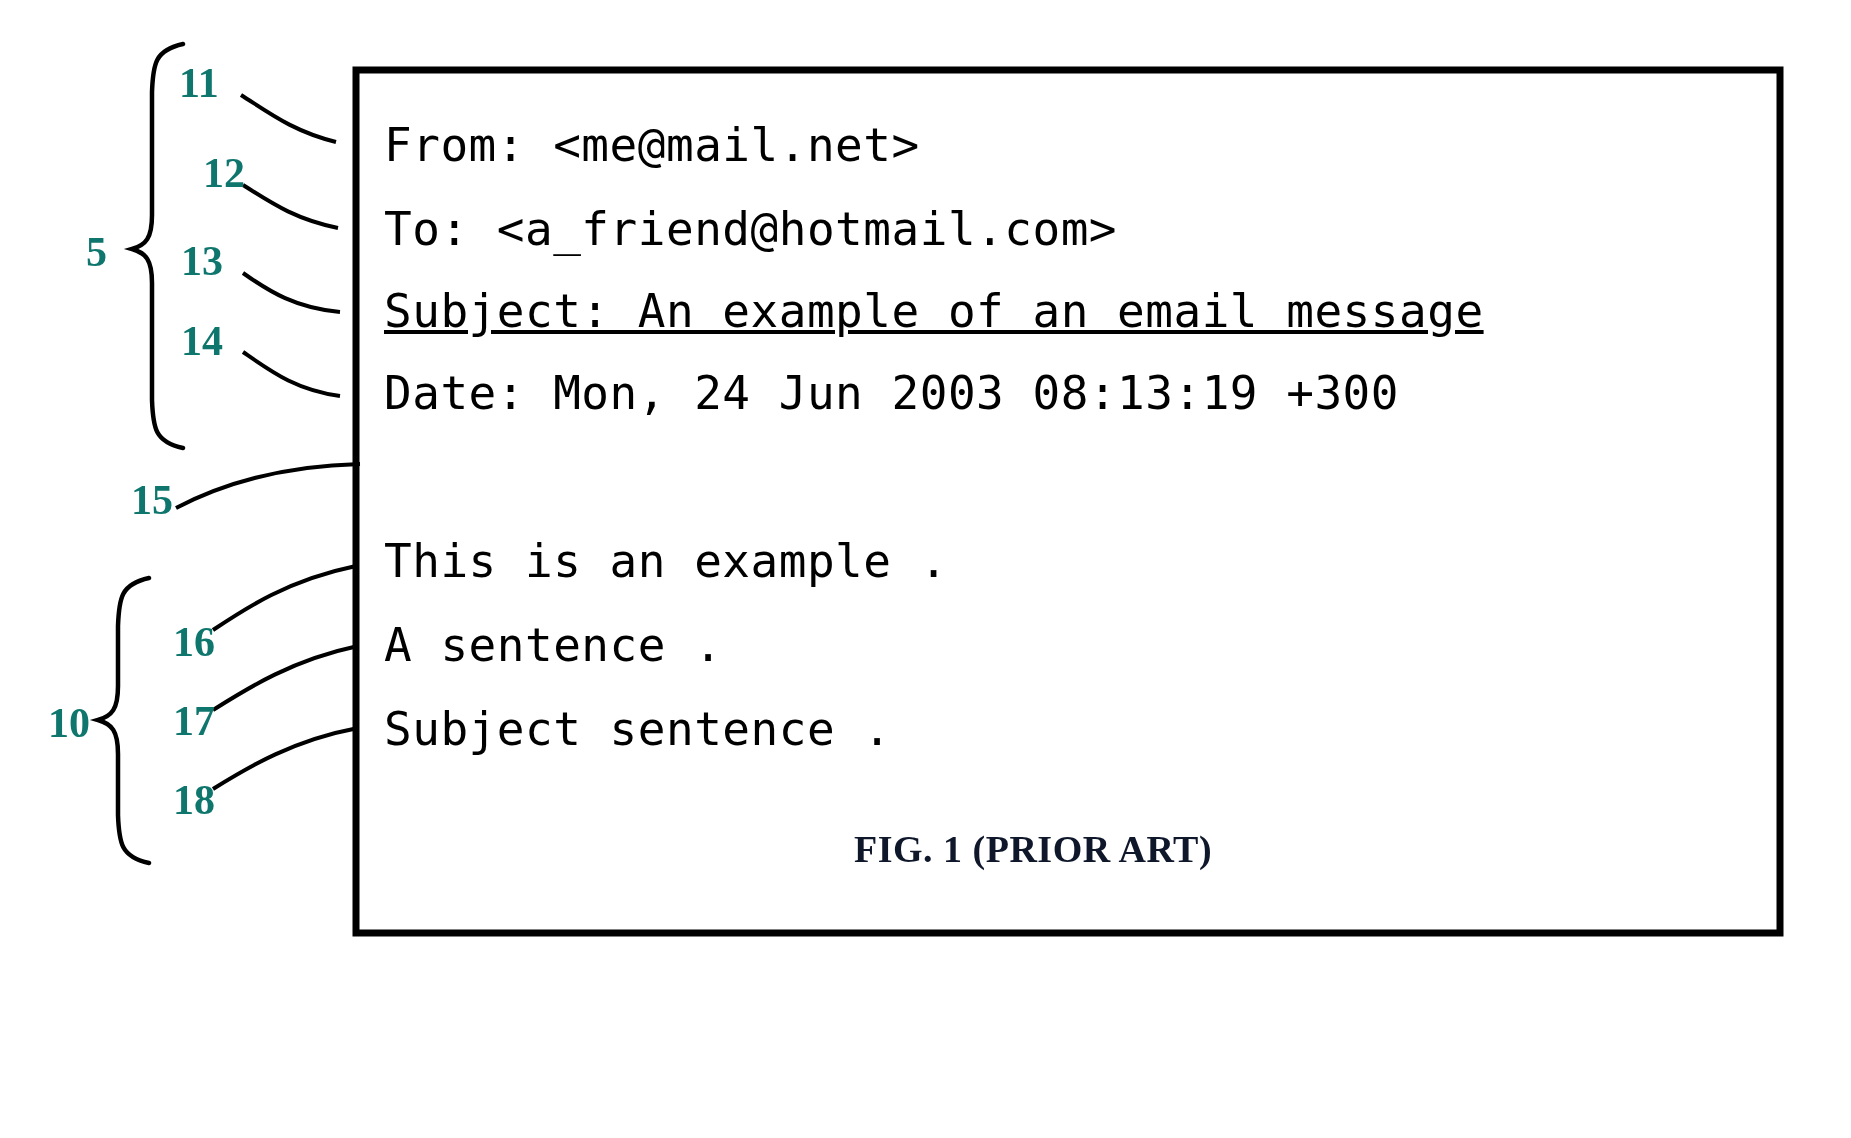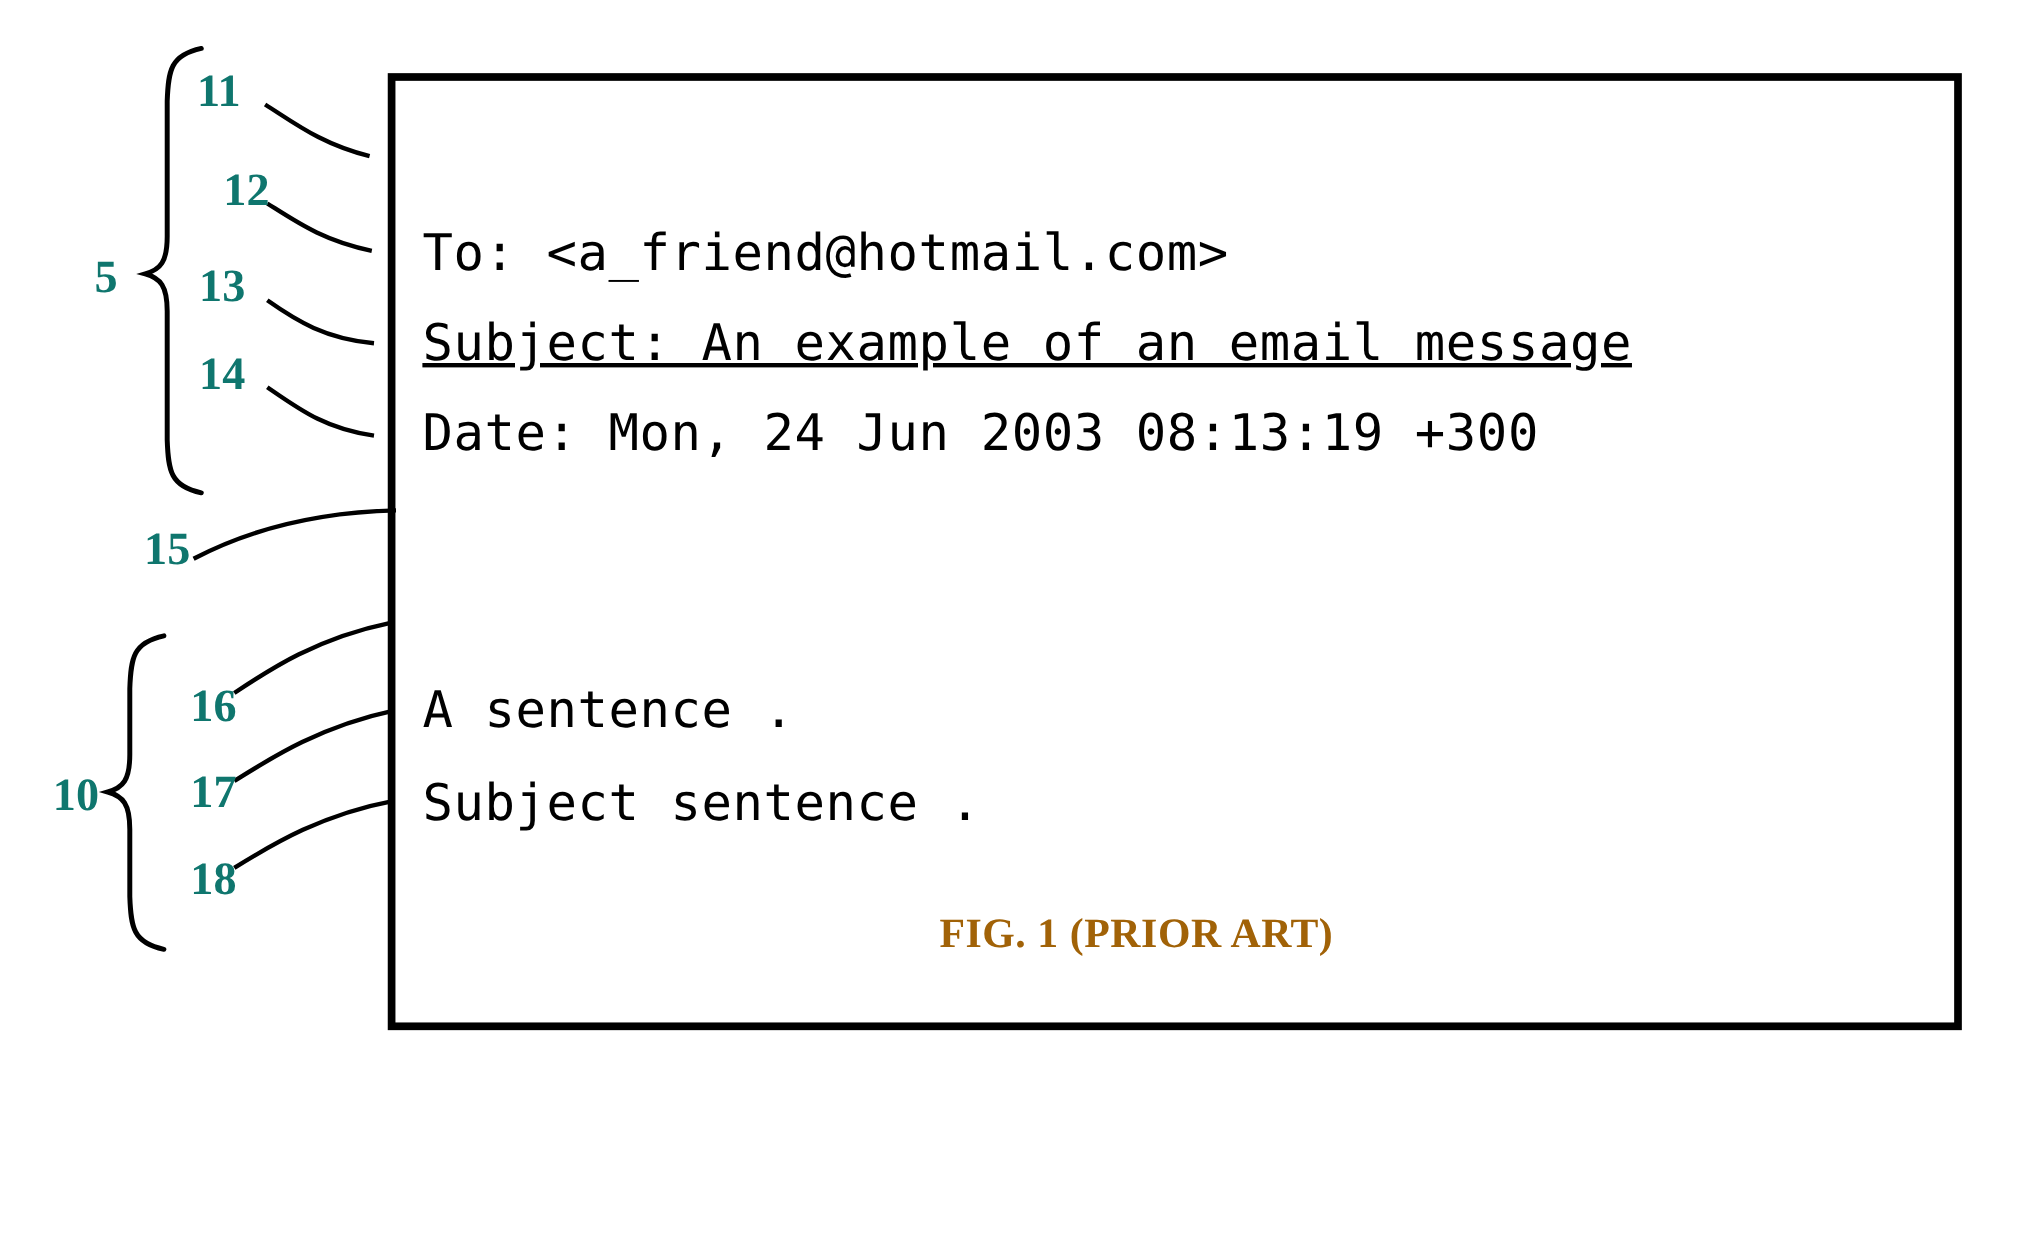--- a/index.html
+++ b/index.html
@@ -83,21 +83,21 @@
 
   
   #figure-caption {
     position: absolute;
     left: 854px;
     top: 827px;
     font-family: "Liberation Serif", serif;
     font-weight: bold;
     font-size: 38px;
     letter-spacing: 0.5px;
-    color: #a16207;
+    color: #0f172a;
     white-space: pre;
   }
 </style>
 </head>
 <body>
 
 <div id="figure-root">
 
   <svg id="lineart" viewBox="0 0 1851 1138">
 
@@ -130,24 +130,26 @@
     <path fill="none" stroke="#000000" stroke-width="4" d="M 176 508 C 218 486, 276 466, 360 464"></path>
 
     <path fill="none" stroke="#000000" stroke-width="4" d="M 213 630 C 246 608, 288 580, 356 566"></path>
 
     <path fill="none" stroke="#000000" stroke-width="4" d="M 213 710 C 248 688, 292 660, 358 646"></path>
 
     <path fill="none" stroke="#000000" stroke-width="4" d="M 213 789 C 250 766, 294 740, 358 728"></path>
   </svg>
 
   <div id="email-panel">
+    <div class="email-text hdr-1">From: &lt;me@mail.net&gt;</div>
     <div class="email-text hdr-2">To: &lt;a_friend@hotmail.com&gt;</div>
     <div class="email-text hdr-3">Subject: An example of an email message</div>
     <div class="email-text hdr-4">Date: Mon, 24 Jun 2003 08:13:19 +300</div>
 
+    <div class="email-text body-1">This is an example .</div>
     <div class="email-text body-2">A sentence .</div>
     <div class="email-text body-3">Subject sentence .</div>
   </div>
 
   <div class="ref-num ref-5">5</div>
   <div class="ref-num ref-11">11</div>
   <div class="ref-num ref-12">12</div>
   <div class="ref-num ref-13">13</div>
   <div class="ref-num ref-14">14</div>
   <div class="ref-num ref-15">15</div>

